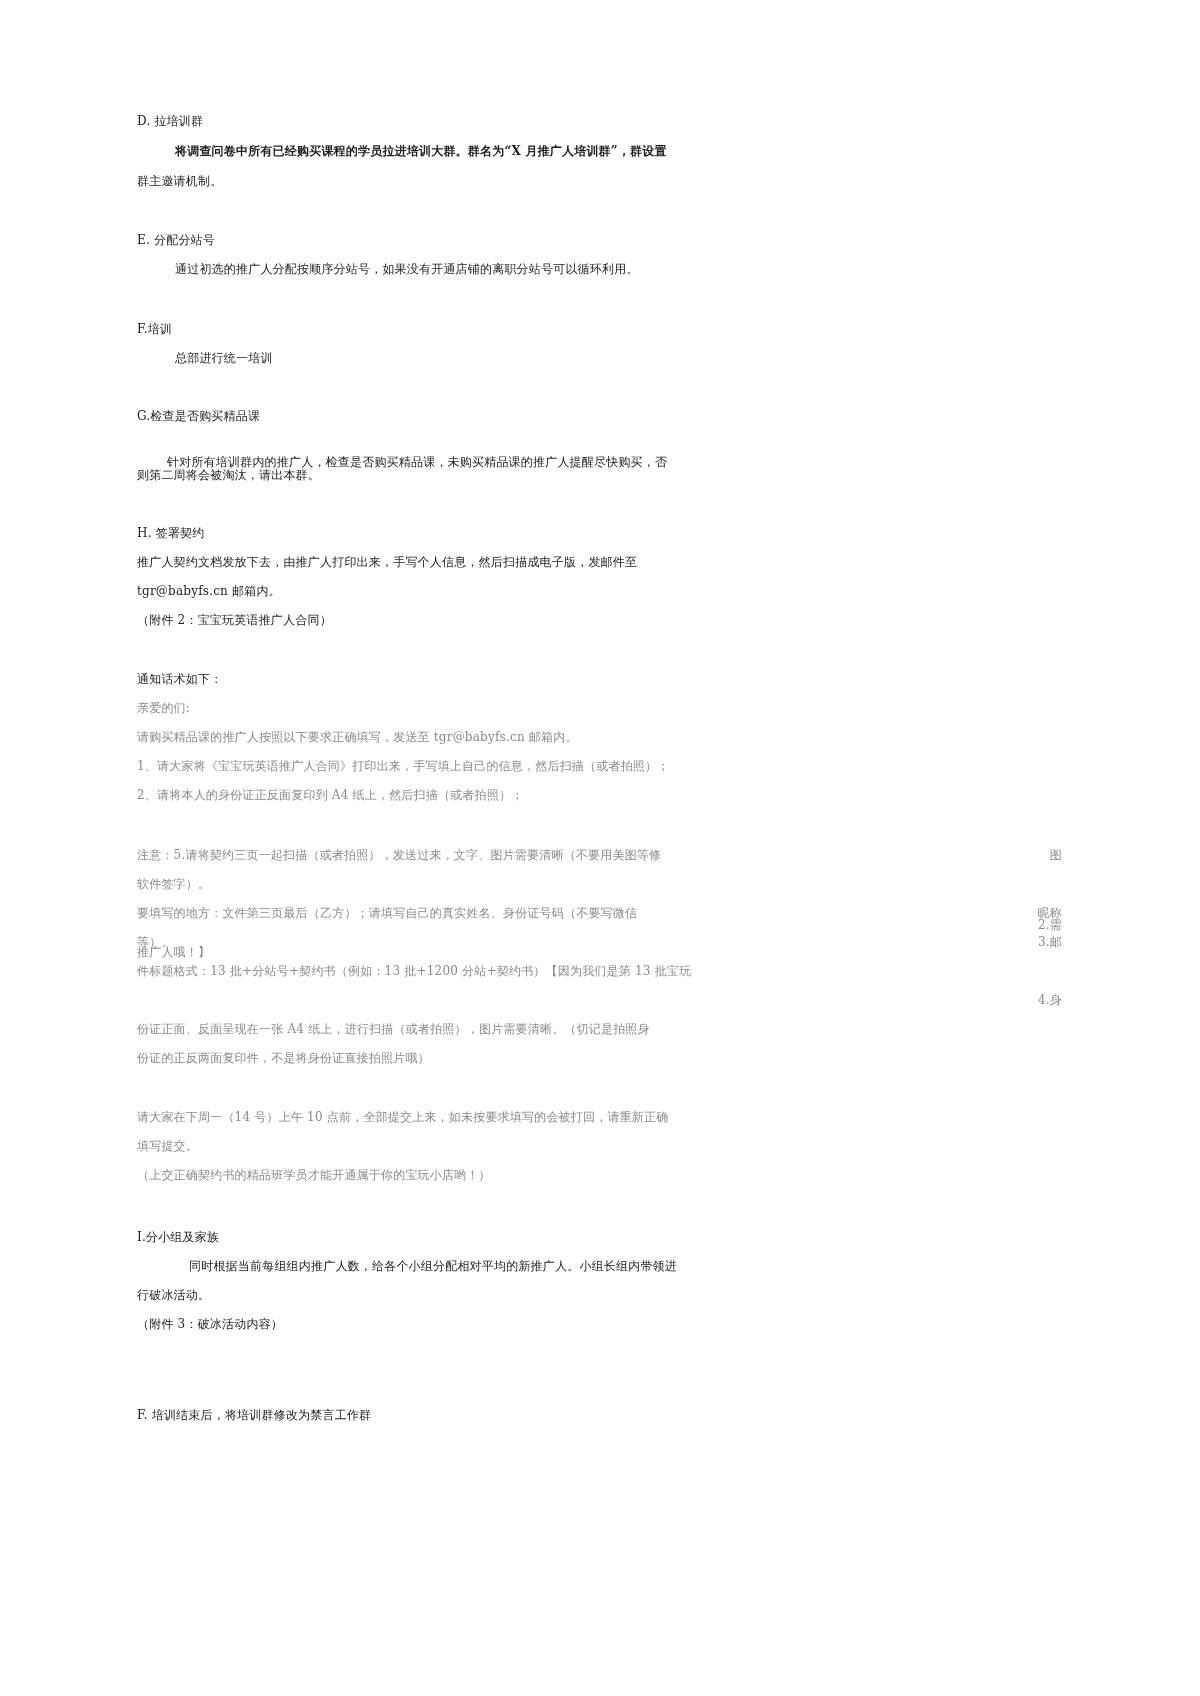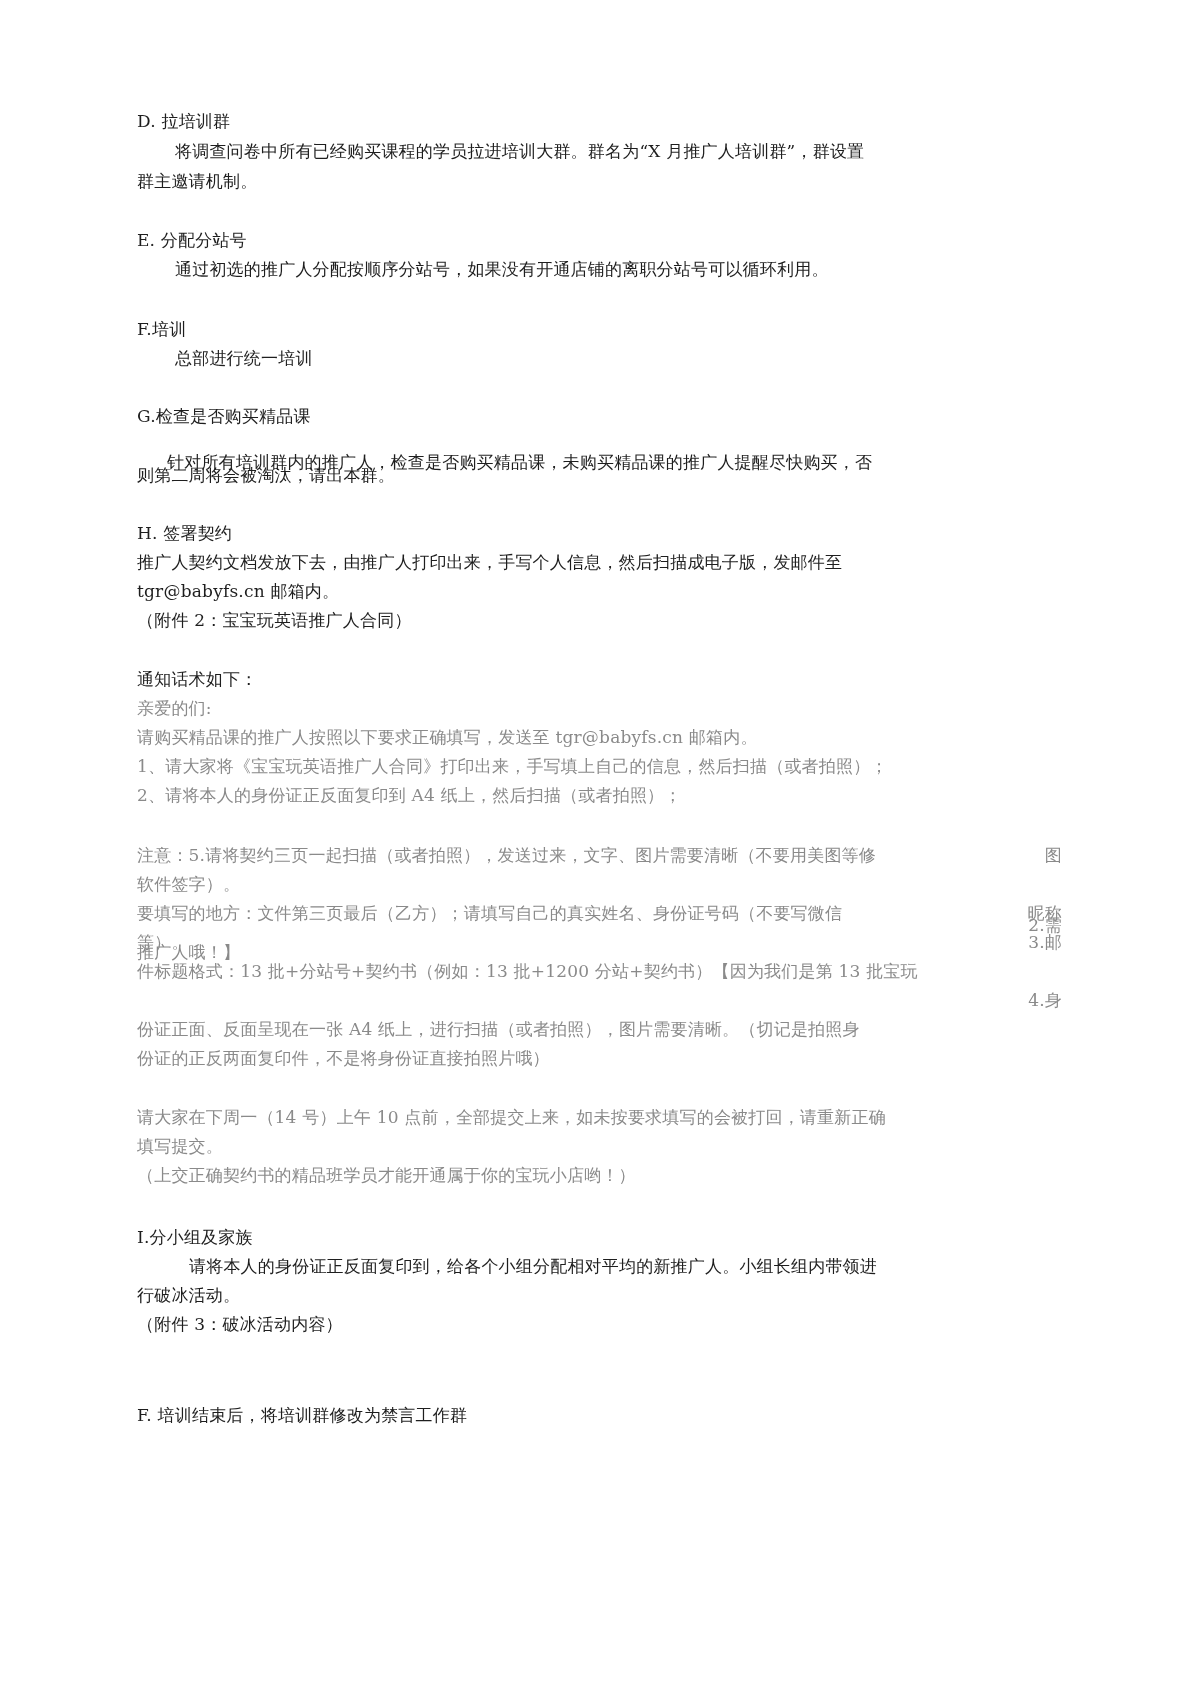--- a/index.html
+++ b/index.html
@@ -18,37 +18,37 @@
     .page {
       position: absolute;
       left: 137px;
       top: 0;
       width: 925px;
     }
     .line {
       position: absolute;
       left: 0;
       white-space: nowrap;
-      font-size: 17px;
+      font-size: 12px;
       line-height: 22px;
       letter-spacing: 0.2px;
     }
     .grey { color: #8a8a8a; }
     .indent1 { left: 38px; }
     .indent2 { left: 30px; }
     .indent3 { left: 52px; }
     .right { left: auto; right: 0; }
   </style>
 </head>
 <body>
 
 <div class="page">
 
   <div class="line" style="top:110px;">D. 拉培训群</div>
-  <div class="line indent1" style="top:140px;">将调查问卷中所有已经购买课程的学员拉进培训大群。群名为“X 月推广人培训群”，群设置</div>
+  <div class="line indent1" style="top:140px;font-weight:bold;">将调查问卷中所有已经购买课程的学员拉进培训大群。群名为“X 月推广人培训群”，群设置</div>
   <div class="line" style="top:170px;text-align:center;">群主邀请机制。</div>
 
   <div class="line" style="top:229px;">E. 分配分站号</div>
   <div class="line indent1" style="top:258px;">通过初选的推广人分配按顺序分站号，如果没有开通店铺的离职分站号可以循环利用。</div>
 
   <div class="line" style="top:318px;">F.培训</div>
   <div class="line indent1" style="top:347px;">总部进行统一培训</div>
 
   <div class="line" style="top:405px;">G.检查是否购买精品课</div>
   <div class="line indent2" style="top:451px;">针对所有培训群内的推广人，检查是否购买精品课，未购买精品课的推广人提醒尽快购买，否</div>
@@ -77,19 +77,19 @@
   <div class="line grey" style="top:941px;">推广人哦！】</div>
   <div class="line grey right" style="top:989px;">4.身</div>
   <div class="line grey" style="top:1018px;">份证正面、反面呈现在一张  A4 纸上，进行扫描（或者拍照），图片需要清晰。（切记是拍照身</div>
   <div class="line grey" style="top:1047px;">份证的正反两面复印件，不是将身份证直接拍照片哦）</div>
 
   <div class="line grey" style="top:1106px;">请大家在下周一（14 号）上午  10 点前，全部提交上来，如未按要求填写的会被打回，请重新正确</div>
   <div class="line grey" style="top:1135px;">填写提交。</div>
   <div class="line grey" style="top:1164px;">（上交正确契约书的精品班学员才能开通属于你的宝玩小店哟！）</div>
 
   <div class="line" style="top:1226px;">I.分小组及家族</div>
-  <div class="line indent3" style="top:1255px;">请将本人的身份证正反面复印到，给各个小组分配相对平均的新推广人。小组长组内带领进</div>
+  <div class="line indent3" style="top:1255px;">同时根据当前每组组内推广人数，给各个小组分配相对平均的新推广人。小组长组内带领进</div>
   <div class="line" style="top:1284px;">行破冰活动。</div>
   <div class="line" style="top:1313px;">（附件  3：破冰活动内容）</div>
 
   <div class="line" style="top:1404px;">F. 培训结束后，将培训群修改为禁言工作群</div>
 
 </div>
 
 </body></html>

